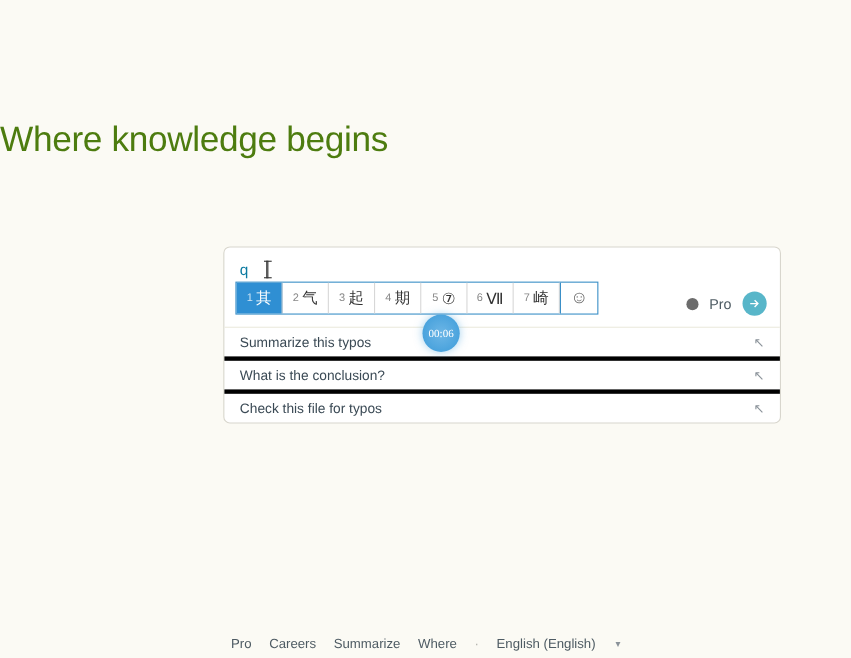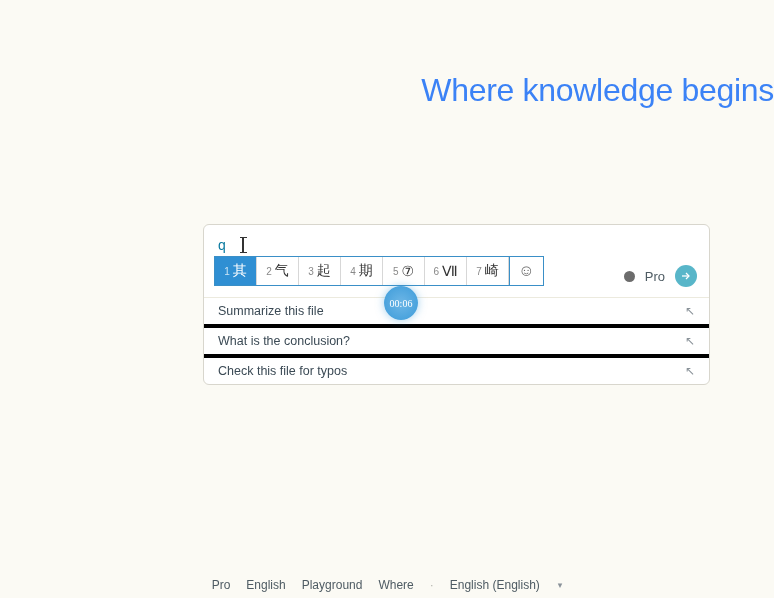--- a/index.html
+++ b/index.html
@@ -5,25 +5,25 @@
   * { box-sizing: border-box; margin: 0; padding: 0; }
   html, body {
     width: 774px; height: 598px;
     background: #fbfaf4;
     font-family: -apple-system, BlinkMacSystemFont, "Segoe UI", Helvetica, Arial, sans-serif;
     color: #1f3b4d;
     overflow: hidden;
     position: relative;
   }
   .hero {
-    text-align: right;
+    text-align: left;
     font-size: 32px;
     font-weight: 400;
-    color: #3b82f6;
-    margin-top: 72px;
+    color: #4d7c0f;
+    margin-top: 108px;
     letter-spacing: -0.3px;
   }
   .box {
     position: absolute;
     left: 203px; top: 224px;
     width: 507px;
     border: 1px solid #d8d6cd;
     border-radius: 6px;
     background: #ffffff;
   }
@@ -182,21 +182,21 @@
         <svg viewBox="0 0 24 24" fill="none" stroke="currentColor" stroke-width="2.5">
           <line x1="4" y1="12" x2="18" y2="12"></line>
           <polyline points="12 6 18 12 12 18"></polyline>
         </svg>
       </span>
     </div>
   </div>
 
   <div class="suggestions">
     <div class="sugg">
-      <span>Summarize this file</span>
+      <span>Summarize this typos</span>
       <span class="sugg-arrow">↖</span>
     </div>
     <div class="sugg">
       <span>What is the conclusion?</span>
       <span class="sugg-arrow">↖</span>
     </div>
     <div class="sugg">
       <span>Check this file for typos</span>
       <span class="sugg-arrow">↖</span>
     </div>
@@ -234,21 +234,21 @@
   </div>
   <div class="ime-emoji">
     <span>☺</span>
   </div>
 </div>
 
 <div class="timer">00:06</div>
 
 <div class="footer">
   <span>Pro</span>
-  <span>English</span>
-  <span>Playground</span>
+  <span>Careers</span>
+  <span>Summarize</span>
   <span>Where</span>
   <span class="sep">·</span>
   <span class="lang">
     <span>English (English)</span>
     <span class="chev">▾</span>
   </span>
 </div>
 
 </body></html>

